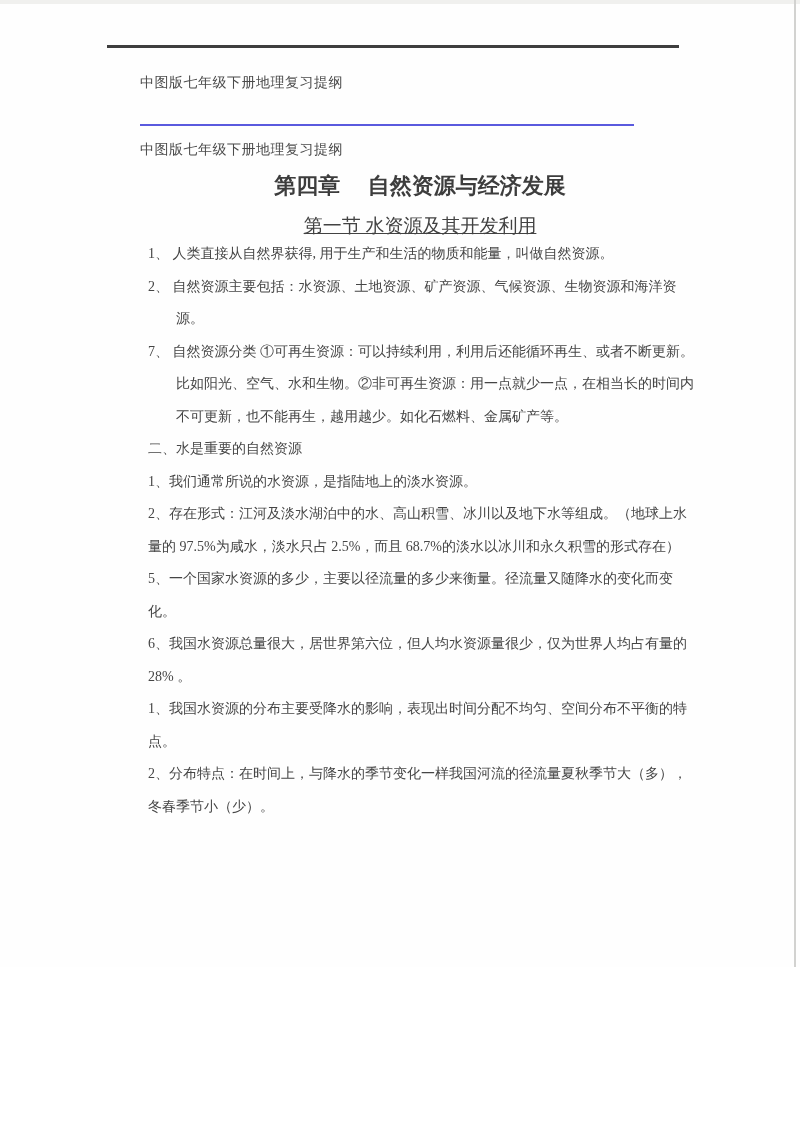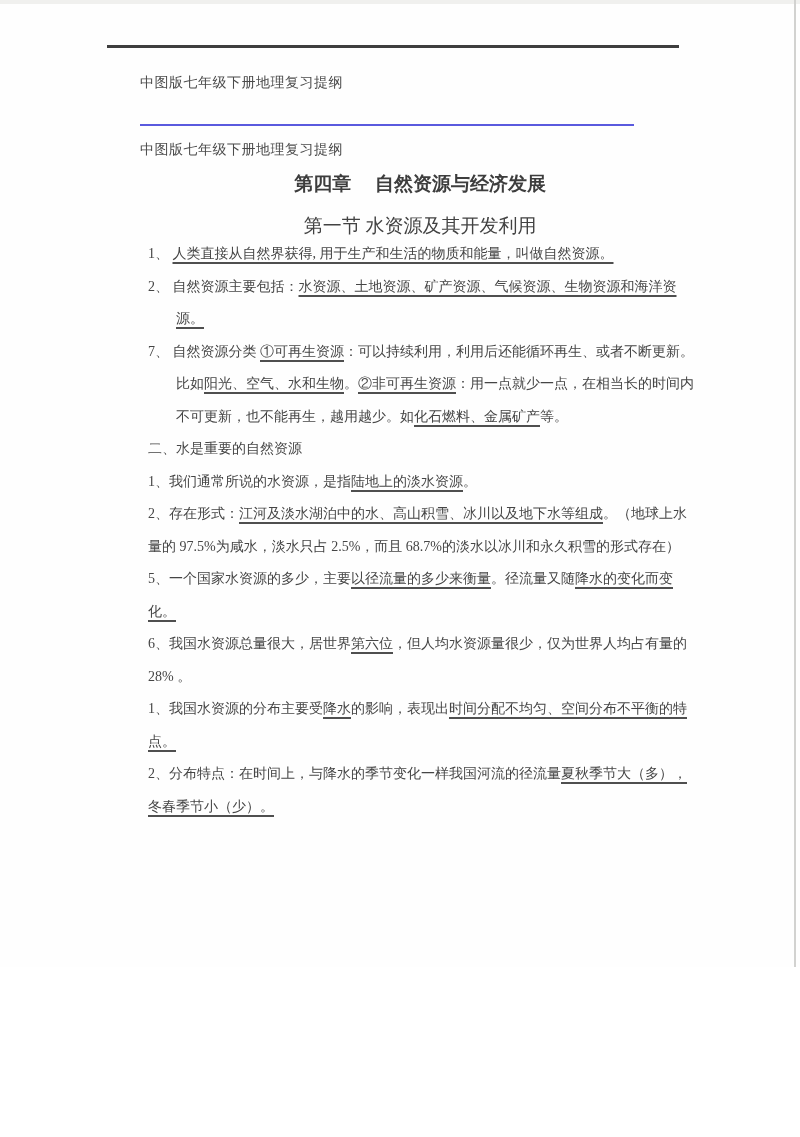--- a/index.html
+++ b/index.html
@@ -41,35 +41,34 @@
     position: absolute; top: 124px; left: 140px; width: 494px; height: 2px;
     background: #5a5ade;
   }
   .header-note-2 {
     position: absolute; top: 141px; left: 140px;
     font-size: 14px; color: #4a4a4a; letter-spacing: 0.5px;
   }
   .chapter-title {
     position: absolute; top: 171px; left: 130px; width: 580px;
     text-align: center;
-    font-size: 19px; font-weight: bold; color: #3d3d3d;
+    font-size: 22px; font-weight: bold; color: #3d3d3d;
   }
   .section-title {
     position: absolute; top: 213px; left: 130px; width: 580px;
     text-align: center;
-    font-size: 19px; color: #424242;
+    font-size: 19px; color: #424242; text-decoration: underline;
   }
   .doc-body {
     position: absolute; top: 238px; left: 148px; width: 548px;
     font-size: 14px; line-height: 32.5px; color: #454545;
   }
   .para { text-align: left; }
   .para.hang { padding-left: 28px; text-indent: -28px; }
   .u {
-    text-decoration: underline;
     text-decoration-thickness: 1.5px;
     text-underline-offset: 4px;
     text-decoration-color: #4f4f4f;
   }
   .watermark {
     position: absolute; top: 984px; left: 360px;
     font-family: "DejaVu Sans", sans-serif;
     font-weight: bold;
     font-size: 75px;
     letter-spacing: -2px;

